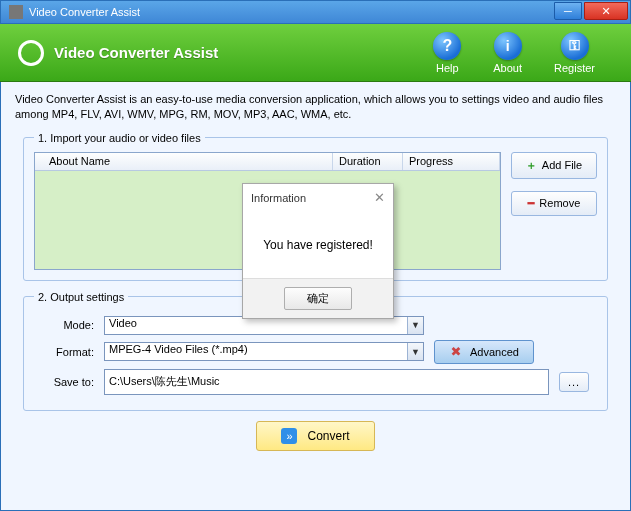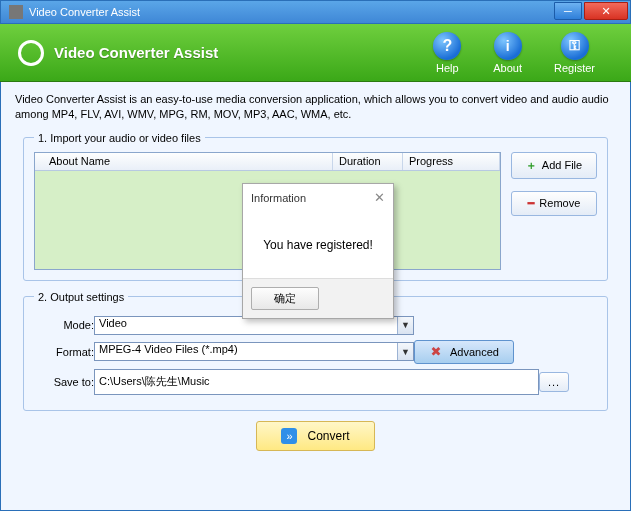--- a/index.html
+++ b/index.html
@@ -145,20 +145,21 @@
     justify-content:center;
     gap:5px;
     cursor:pointer;
   }
   .plus-ic { color:#2a9a22; font-weight:bold;}
   .minus-ic { color:#c33; font-weight:bold;}
   .out-row {
     display:flex;
     align-items:center;
     margin: 5px 0;
+    gap: 10px;
   }
   .out-label { width:60px; text-align:right; color:#000;}
   .select {
     border:1px solid #7a95bd;
     background:#fff;
     height:19px;
     display:flex;
     align-items:flex-start;
     padding:0 4px;
     position:relative;
@@ -244,21 +245,21 @@
     align-items:center;
     justify-content:center;
     color:#000;
     font-size:12px;
   }
   .dlg-footer {
     background:#f2f2f2;
     border-top:1px solid #ddd;
     padding:8px;
     display:flex;
-    justify-content:flex-start;
+    justify-content:center;
   }
   .dlg-btn {
     border:1px solid #aeaeae;
     background: linear-gradient(#fdfdfd,#e8e8e8);
     padding:3px 22px;
     border-radius:2px;
   }
 </style>
 </head>
 <body>
@@ -285,21 +286,21 @@
       <span>About</span>
     </div>
     <div class="hbtn">
       <div class="hicon small">⚿</div>
       <span>Register</span>
     </div>
   </div>
 </div>
 
 <div class="content">
-  <div class="desc">Video Converter Assist is an easy-to-use media conversion application, which allows you to convert video and audio audio among MP4, FLV, AVI, WMV, MPG, RM, MOV, MP3, AAC, WMA, etc.</div>
+  <div class="desc">Video Converter Assist is an easy-to-use media conversion application, which allows you to settings video and audio files among MP4, FLV, AVI, WMV, MPG, RM, MOV, MP3, AAC, WMA, etc.</div>
 
   <fieldset>
     <legend>1. Import your audio or video files</legend>
     <div class="files-row">
       <div class="table-wrap">
         <div class="thead">
           <div class="th name">About Name</div>
           <div class="th dur">Duration</div>
           <div class="th prog">Progress</div>
         </div>

